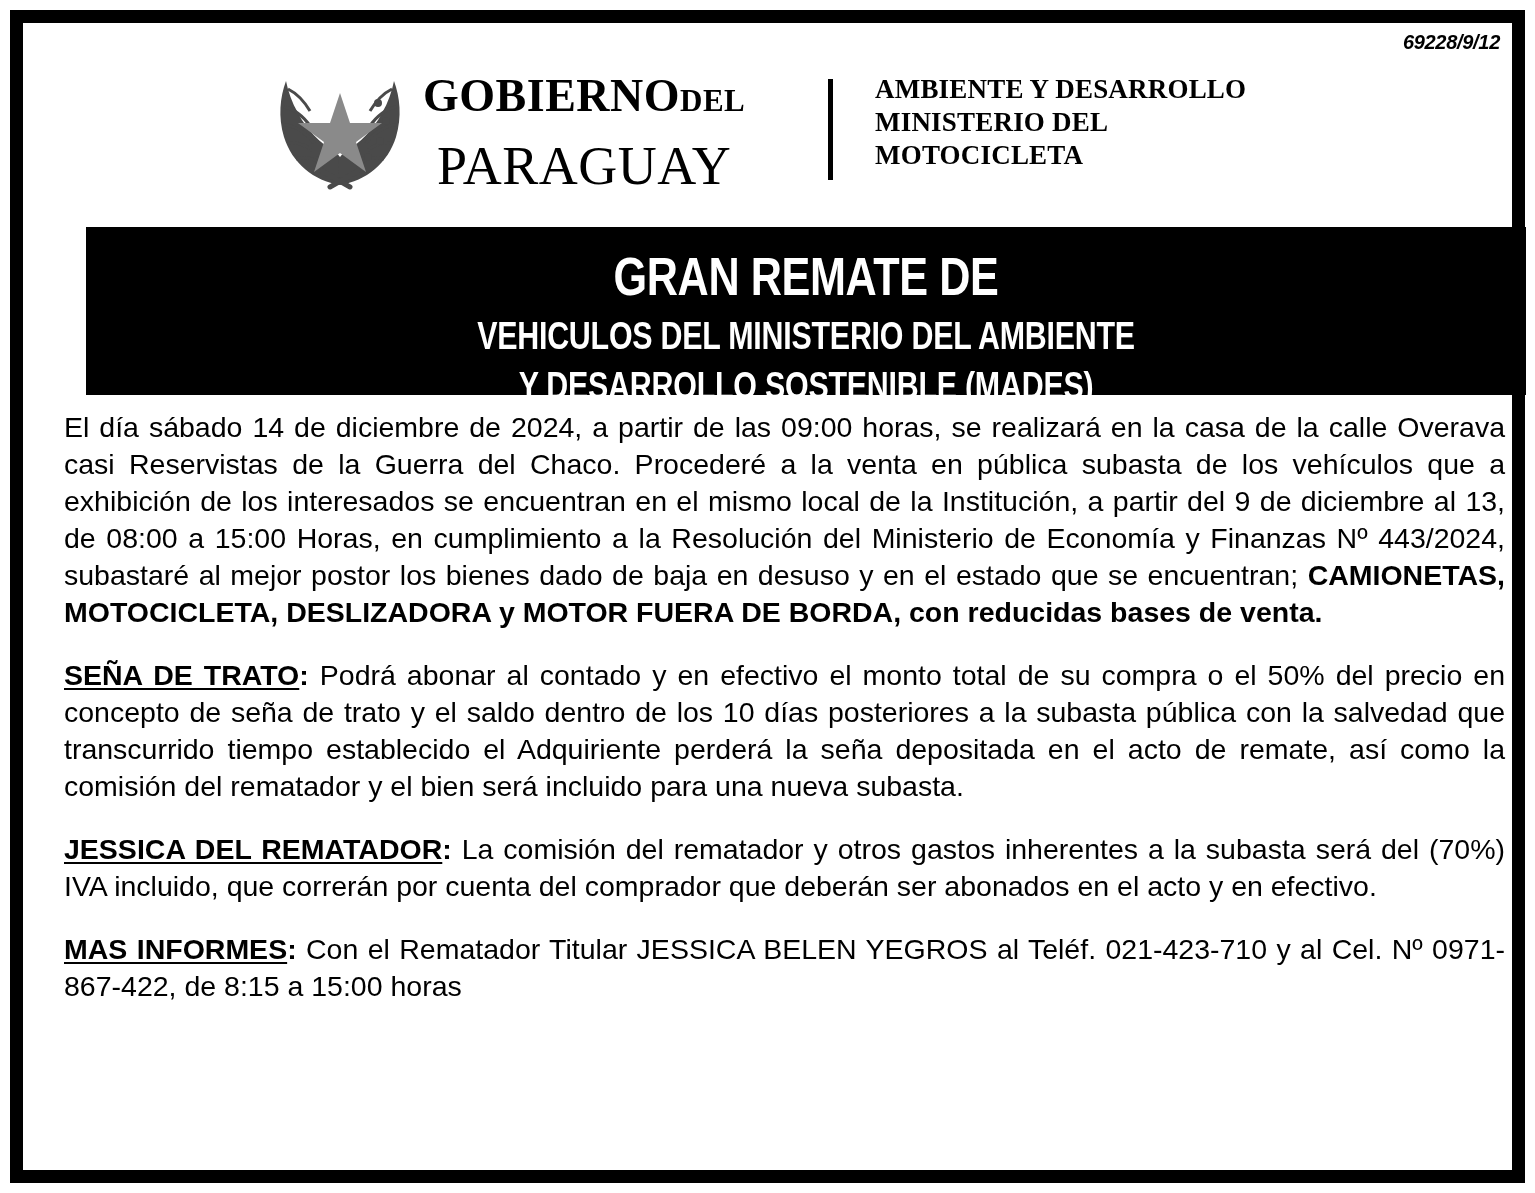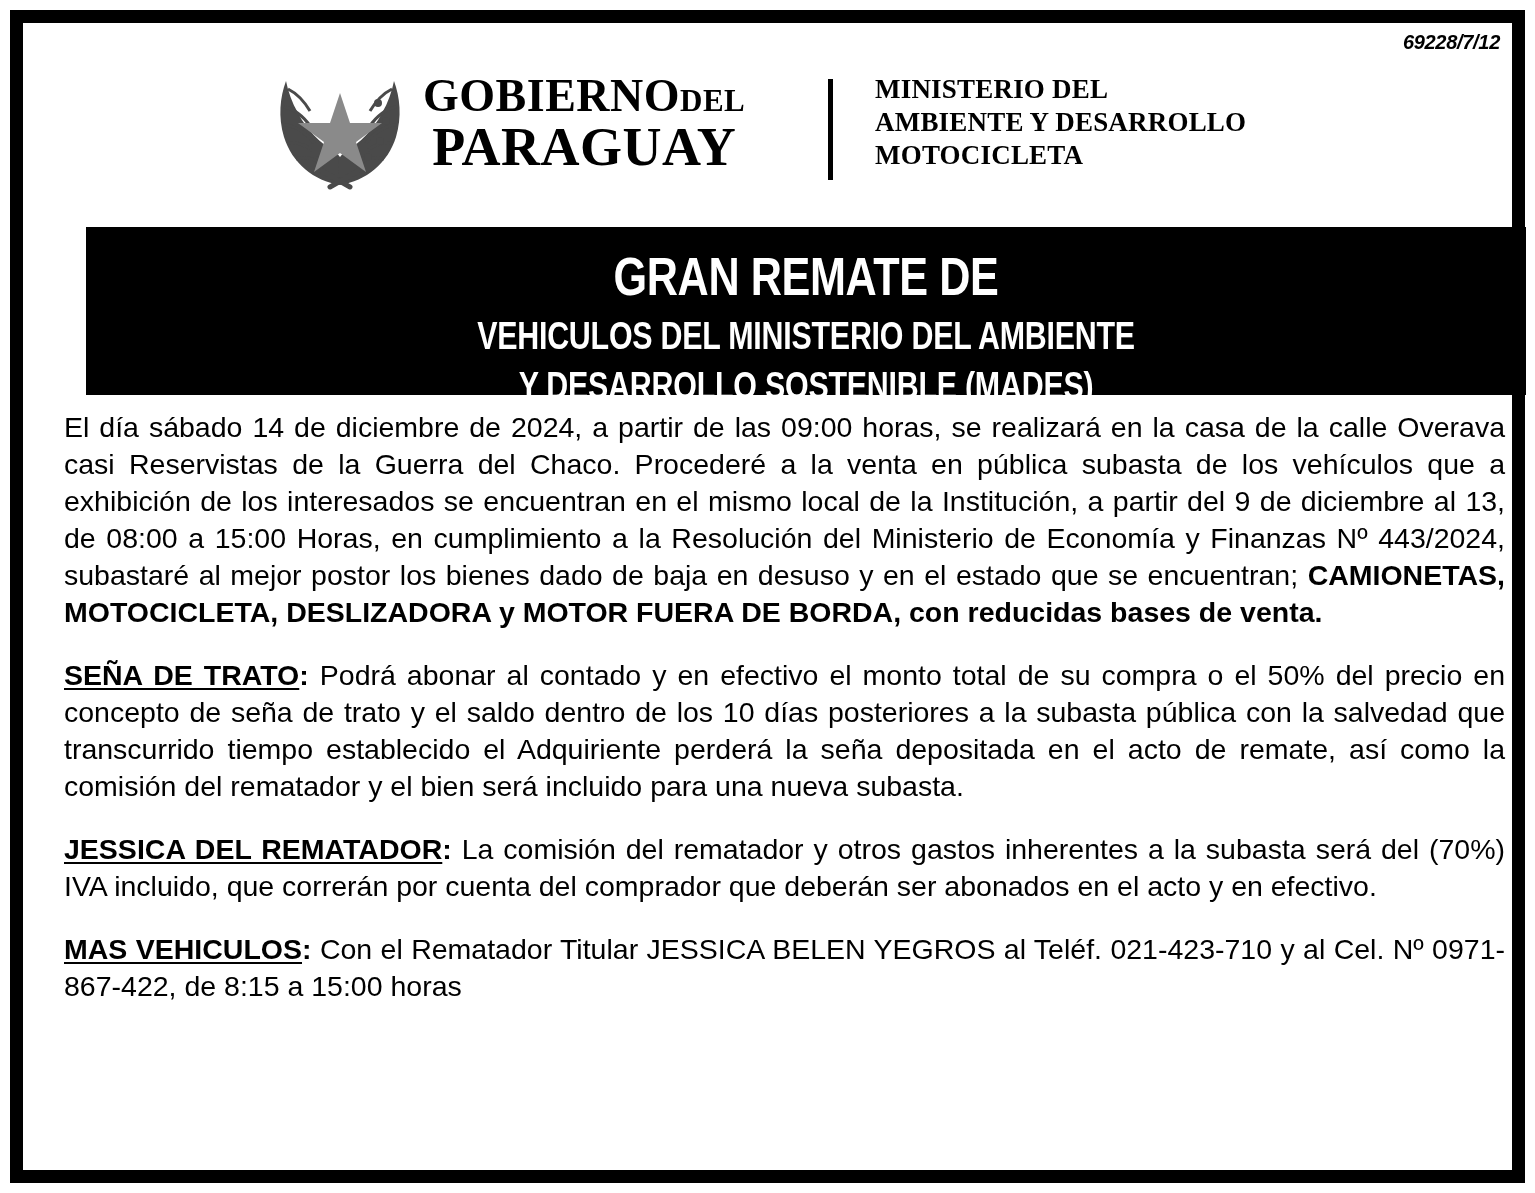--- a/index.html
+++ b/index.html
@@ -86,23 +86,23 @@
     font-weight: bold;
     letter-spacing: 0.5px;
     white-space: nowrap;
   }
   .gov-line1 .small {
     font-size: 31px;
     letter-spacing: 0.5px;
   }
   .gov-line2 {
     font-size: 54px;
-    font-weight: bold;
+    font-weight: normal;
     letter-spacing: 0.5px;
-    margin-top: 1px;
+    margin-top: 20px;
     white-space: nowrap;
   }
 
   .divider {
     position: absolute;
     left: 805px;
     top: 14px;
     width: 5px;
     height: 101px;
     background: #000;
@@ -186,21 +186,21 @@
 </style>
 </head>
 <body>
 
 <div class="page">
 
   <div class="frame"></div>
 
   <div class="inner">
 
-    <div class="refcode">69228/7/12</div>
+    <div class="refcode">69228/9/12</div>
 
     <div class="header">
 
       <div class="emblem">
         <svg viewBox="0 0 148 128" width="148" height="128" xmlns="http://www.w3.org/2000/svg">
           <g fill="#4a4a4a">
 
             <path d="M74 118 C48 114 26 96 18 70 C12 50 14 30 20 14 C22 24 26 36 32 46 C40 62 54 76 70 86 C74 89 76 92 76 96 Z"></path>
             <path d="M22 22 C30 26 38 34 44 44" stroke="#4a4a4a" stroke-width="3" fill="none"></path>
             <path d="M18 40 C28 42 38 50 45 60" stroke="#4a4a4a" stroke-width="3" fill="none"></path>
@@ -234,38 +234,38 @@
       <div class="gov-text">
         <div class="gov-line1">
           <span>GOBIERNO</span><span class="small">DEL</span>
         </div>
         <div class="gov-line2">PARAGUAY</div>
       </div>
 
       <div class="divider"></div>
 
       <div class="ministry">
+        <div>AMBIENTE Y DESARROLLO</div>
         <div>MINISTERIO DEL</div>
-        <div>AMBIENTE Y DESARROLLO</div>
         <div>MOTOCICLETA</div>
       </div>
     </div>
 
     <div class="banner">
       <div class="banner-l1">GRAN REMATE DE</div>
       <div class="banner-l2">VEHICULOS DEL MINISTERIO DEL AMBIENTE</div>
       <div class="banner-l3">Y DESARROLLO SOSTENIBLE (MADES)</div>
     </div>
 
     <div class="body-copy">
 
       <p class="para"><span>El día sábado 14 de diciembre de 2024, a partir de las 09:00 horas, se realizará en la casa de la calle Overava casi Reservistas de la Guerra del Chaco. Procederé a la venta en pública subasta de los vehículos que a exhibición de los interesados se encuentran en el mismo local de la Institución, a partir del 9 de diciembre al 13, de 08:00 a 15:00 Horas, en cumplimiento a la Resolución del Ministerio de Economía y Finanzas Nº 443/2024, subastaré al mejor postor los bienes dado de baja en desuso y en el estado que se encuentran;</span> <b>CAMIONETAS, MOTOCICLETA, DESLIZADORA y MOTOR FUERA DE BORDA, con reducidas bases de venta.</b></p>
 
       <p class="para"><span class="u-head">SEÑA DE TRATO</span><b>:</b><span> Podrá abonar al contado y en efectivo el monto total de su compra o el 50% del precio en concepto de seña de trato y el saldo dentro de los 10 días posteriores a la subasta pública con la salvedad que transcurrido tiempo establecido el Adquiriente perderá la seña depositada en el acto de remate, así como la comisión del rematador y el bien será incluido para una nueva subasta.</span></p>
 
       <p class="para"><span class="u-head">JESSICA DEL REMATADOR</span><b>:</b><span> La comisión del rematador y otros gastos inherentes a la subasta será del (70%) IVA incluido, que correrán por cuenta del comprador que deberán ser abonados en el acto y en efectivo.</span></p>
 
-      <p class="para"><span class="u-head">MAS VEHICULOS</span><b>:</b><span> Con el Rematador Titular JESSICA BELEN YEGROS al Teléf. 021-423-710 y al Cel. Nº 0971-867-422, de 8:15 a 15:00 horas</span></p>
+      <p class="para"><span class="u-head">MAS INFORMES</span><b>:</b><span> Con el Rematador Titular JESSICA BELEN YEGROS al Teléf. 021-423-710 y al Cel. Nº 0971-867-422, de 8:15 a 15:00 horas</span></p>
 
     </div>
 
   </div>
 </div>
 
 </body></html>

